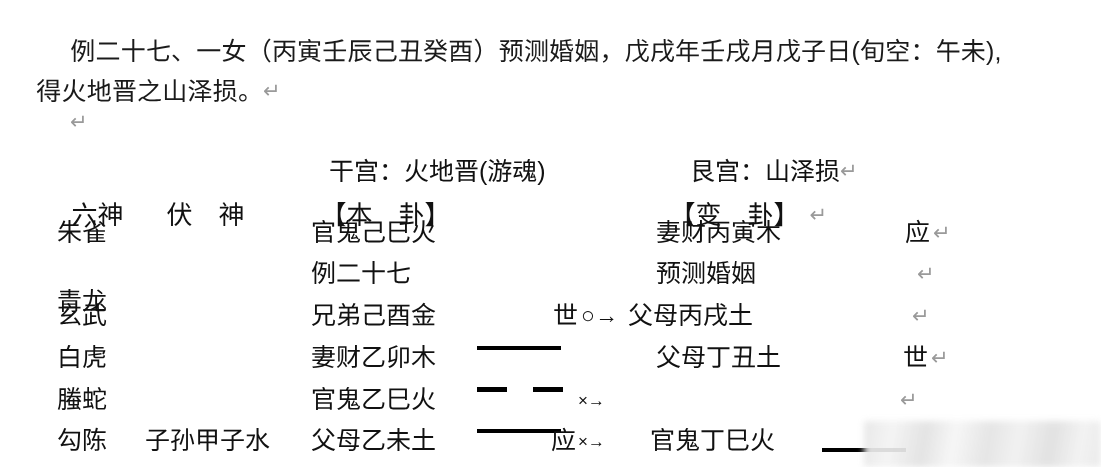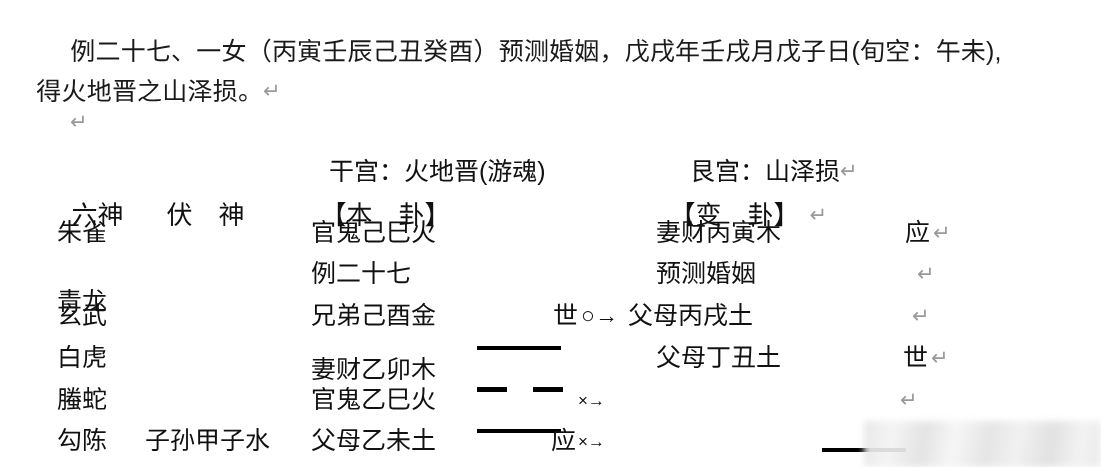--- a/index.html
+++ b/index.html
@@ -180,21 +180,21 @@
   <span class="abs marker circle-mark" style="left:581px; top:1px;">○→</span>
   <span class="abs" style="left:628px; top:0;">父母丙戌土</span>
   
   <span class="abs marker" style="left:905px; top:0;"></span>
   <span class="abs pilcrow" style="left:912px; top:2px;">↵</span>
 </div>
 
 <div class="abs grid-text" style="left:0px; top:345px; width:1101px;">
   <span class="abs" style="left:57px; top:0;">白虎</span>
   <span class="abs" style="left:152px; top:0;"></span>
-  <span class="abs" style="left:311px; top:12px;">妻财乙卯木</span>
+  <span class="abs" style="left:311px; top:0;">妻财乙卯木</span>
   <span class="abs yao" style="left:463px; top:12px;"></span>
   <span class="abs marker" style="left:560px; top:0;"></span>
   <span class="abs marker" style="left:600px; top:0;"></span>
   <span class="abs" style="left:656px; top:0;">父母丁丑土</span>
   
   <span class="abs marker" style="left:903px; top:0;">世</span>
   <span class="abs pilcrow" style="left:931px; top:2px;">↵</span>
 </div>
 
 <div class="abs grid-text" style="left:0px; top:387px; width:1101px;">
@@ -209,17 +209,18 @@
   <span class="abs pilcrow" style="left:900px; top:2px;">↵</span>
 </div>
 
 <div class="abs grid-text" style="left:0px; top:428px; width:1101px;">
   <span class="abs" style="left:57px; top:0;">勾陈</span>
   <span class="abs" style="left:311px; top:0;">父母乙未土</span>
   <span class="abs" style="left:145px; top:0;">子孙甲子水</span>
   
   <span class="abs marker" style="left:551px; top:0;">应</span>
   <span class="abs marker-small" style="left:578px; top:5px;">×→</span>
+  <span class="abs" style="left:650px; top:0;">官鬼丁巳火</span>
   
   <span class="abs marker" style="left:900px; top:0;"></span>
 </div>
 
 <div class="redaction" style="left:864px; top:421px; width:237px; height:46px;"></div>
 
 </body></html>

